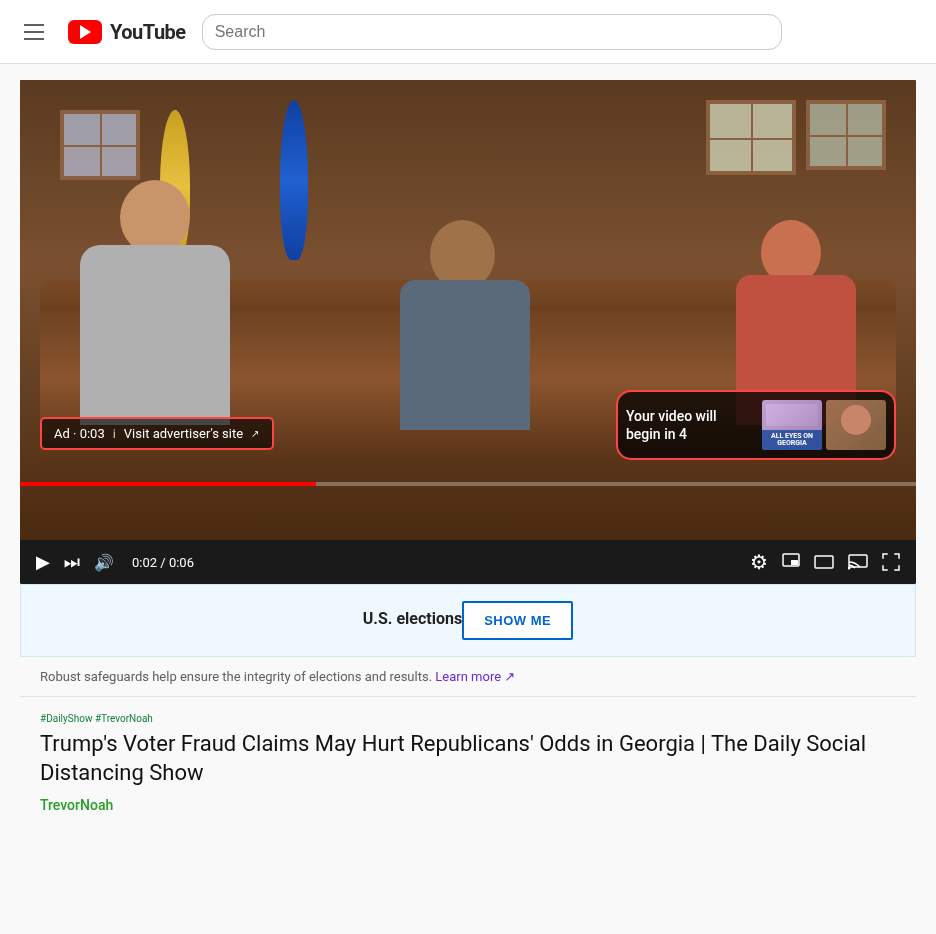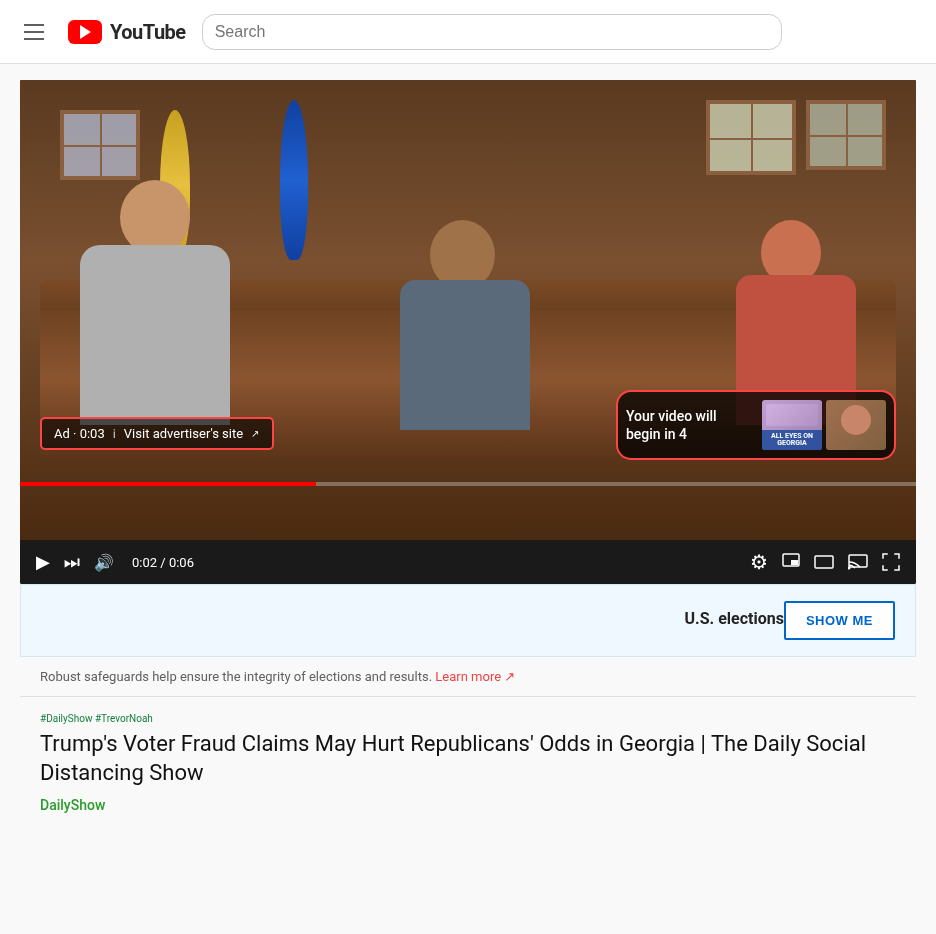--- a/index.html
+++ b/index.html
@@ -404,24 +404,24 @@
     .ctrl-icon {
       color: #fff;
       font-size: 16px;
       cursor: pointer;
     }
 
     
     .info-bar {
       background: #f0f8ff;
       border: 1px solid #d0e8f0;
-      padding: 16px 20px;
-      display: flex;
-      align-items: center;
-      justify-content: flex-end;
+      padding: 16px 36px;
+      display: flex;
+      align-items: center;
+      justify-content: center;
       margin-top: 0;
     }
     .info-bar-left h3 {
       font-size: 16px;
       font-weight: 700;
       color: #222;
       margin-bottom: 4px;
     }
     .info-bar-left p {
       font-size: 14px;
@@ -441,21 +441,21 @@
     }
 
     
     .integrity-notice {
       padding: 12px 20px;
       font-size: 13px;
       color: #606060;
       border-bottom: 1px solid #e0e0e0;
     }
     .learn-more-link {
-      color: #ef4444;
+      color: #6d28d9;
       text-decoration: none;
     }
 
     
     .video-info {
       padding: 16px 20px;
     }
     .video-tags {
       color: #15803d;
       font-size: 10px;
@@ -600,16 +600,16 @@
   <div class="integrity-notice">
     <span>Robust safeguards help ensure the integrity of elections and results.</span>
     <a href="#" class="learn-more-link">
       <span>Learn more</span> ↗
     </a>
   </div>
 
   <div class="video-info">
     <div class="video-tags">#DailyShow #TrevorNoah</div>
     <h1 class="video-title">Trump's Voter Fraud Claims May Hurt Republicans' Odds in Georgia | The Daily Social Distancing Show</h1>
-    <span class="fundraiser-badge">DailyShow</span>
+    <span class="fundraiser-badge">TrevorNoah</span>
   </div>
 
 </div>
 
 </body></html>

